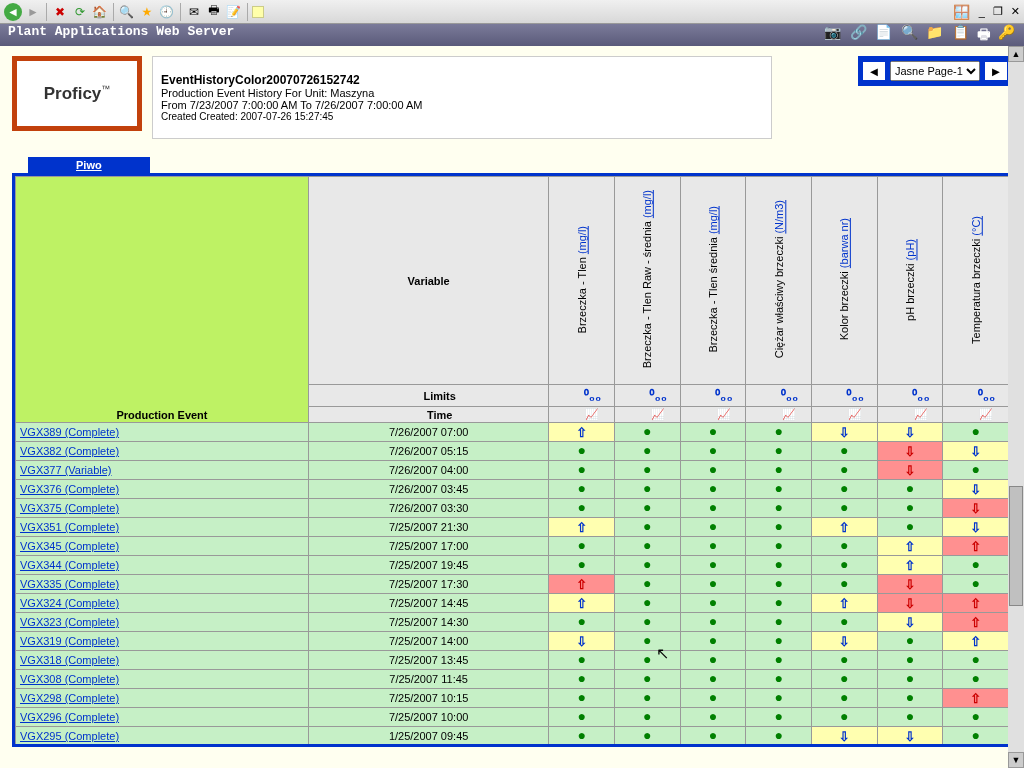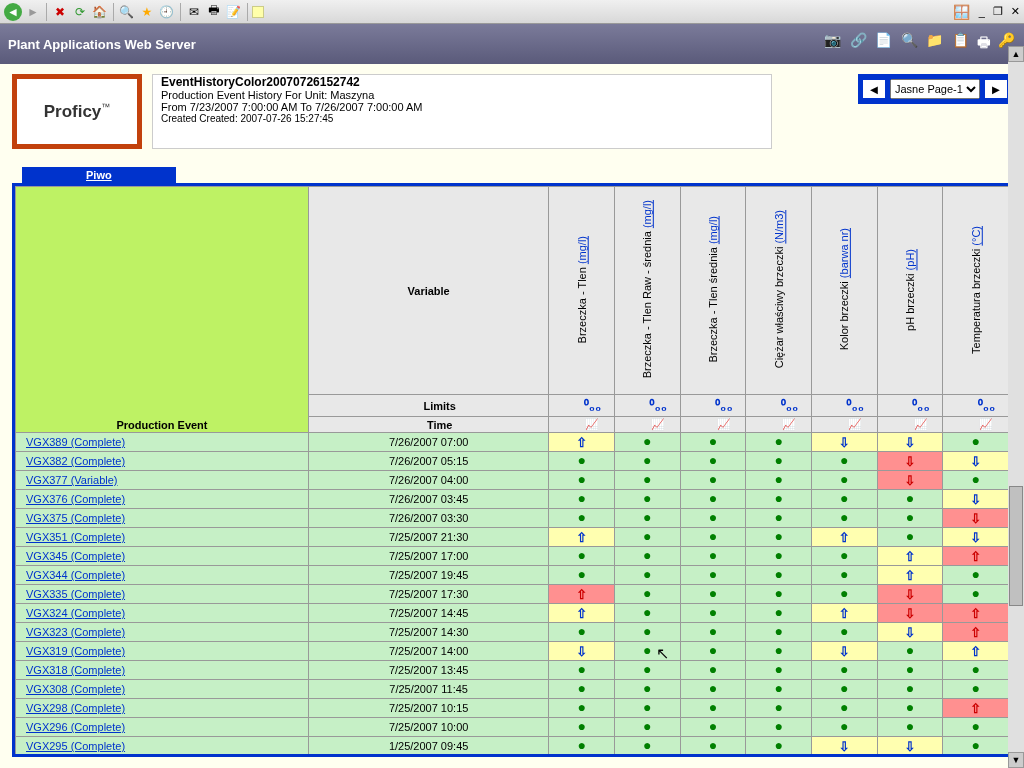--- a/index.html
+++ b/index.html
@@ -1,49 +1,49 @@
 <!DOCTYPE html>
 <html><head>
 <meta charset="utf-8">
 <style>
 * { margin:0; padding:0; box-sizing:border-box; }
 body { font-family:Tahoma,Arial,sans-serif; font-size:11px; background:#fffff0; width:1024px; height:768px; overflow:hidden; }
 .toolbar-top { height:24px; background:linear-gradient(#f0f0f0,#d8d8d8); border-bottom:1px solid #999; display:flex; align-items:center; padding:0 4px; gap:2px; }
 .tb-item { width:18px; height:18px; display:flex; align-items:center; justify-content:center; font-size:12px; cursor:pointer; }
 .tb-sep { width:1px; height:18px; background:#aaa; margin:0 2px; }
 .tb-right { margin-left:auto; display:flex; gap:8px; align-items:center; }
-.titlebar { height:40px; background:linear-gradient(#7b7b9a,#5a5a7a); color:#fff; display:flex; align-items:center; padding:0 8px; font-weight:bold; font-size:13px; }
+.titlebar { height:22px; background:linear-gradient(#7b7b9a,#5a5a7a); color:#fff; display:flex; align-items:flex-start; padding:0 8px; font-weight:bold; font-size:13px;font-family:Liberation Mono, monospace; }
 .titlebar .tb-icons { margin-left:auto; display:flex; gap:8px; }
 .titlebar .tb-icons span { font-size:14px; cursor:pointer; }
 .content { position:relative; padding:10px 12px 0 12px; }
 .hdr-row { display:flex; gap:10px; }
 .logo-box { background:#fff; border:5px solid #c2410c; width:130px; height:75px; display:flex; align-items:center; justify-content:center; font-size:17px; font-weight:bold; font-family:Arial; color:#333; }
 .logo-box sup { font-size:9px; font-weight:normal; }
-.meta-box { background:#fff; border:1px solid #ccc; flex:1; padding:0 8px; max-width:620px; }
+.meta-box { background:#fff; border:1px solid #ccc; flex:1; padding:16px 8px; max-width:620px; }
 .meta-box .title { font-weight:bold; font-size:12px; }
 .meta-box .sub { font-style:italic; color:#444; }
 .pager { position:absolute; right:12px; top:10px; background:#0033cc; padding:5px; display:flex; align-items:center; gap:5px; }
 .pager .arr { width:22px; height:18px; background:#fff; display:flex; align-items:center; justify-content:center; cursor:pointer; font-size:13px; }
 .pager select { height:20px; font-size:11px; }
-.tab { display:inline-block; background:#0033cc; color:#fff; padding:2px 64px; font-size:11px; font-weight:bold; margin-top:18px; margin-left:10px;text-decoration:underline; }
+.tab { display:inline-block; background:#0033cc; color:#fff; padding:2px 48px; font-size:11px; font-weight:bold; margin-top:18px; margin-left:16px;text-decoration:underline; }
 .grid-wrap { border:3px solid #0033cc; border-top:3px solid #0033cc; background:#fff; height:574px; overflow:hidden; position:relative; }
 table { border-collapse:collapse; width:100%; table-layout:fixed; }
 th,td { border:1px solid #999; font-size:11px; vertical-align:middle; text-align:center; padding:1px 2px; overflow:hidden; }
 th { background:#e8e8e8; font-weight:normal; }
 th.corner { background:#bef264; }
 .colw-ev { width:290px; }
 .colw-var { width:238px; }
 .colw-d { width:65px; }
 .vhdr { height:208px; background:#e8e8e8; }
 .vtxt { writing-mode:vertical-rl; transform:rotate(180deg); display:inline-block; white-space:nowrap; font-size:11px; }
 .vtxt .unit { color:#0033cc; text-decoration:underline; }
 th.var-lbl { font-weight:bold; }
 .lim { color:#0033cc; font-size:14px; }
 .row-hdr td.lbl { background:#e8e8e8; font-weight:bold;padding-left:24px; }
-td.ev { text-align:left; padding-left:10px; background:#c6f0c6; }
+td.ev { text-align:left; padding-left:4px; background:#c6f0c6; }
 td.ev a { color:#0033cc; text-decoration:underline; }
 td.tm { background:#c6f0c6; }
 td.cell { height:19px; }
 .bg-g { background:#c6f0c6; }
 .bg-y { background:#ffffb0; }
 .bg-r { background:#ff9090; }
 .dot { color:#008000; font-size:14px; line-height:10px; }
 .aup { color:#0033cc; font-weight:bold; font-size:13px; }
 .adn { color:#0033cc; font-weight:bold; font-size:13px; }
 .ard { color:#cc0000; font-weight:bold; font-size:13px; }

